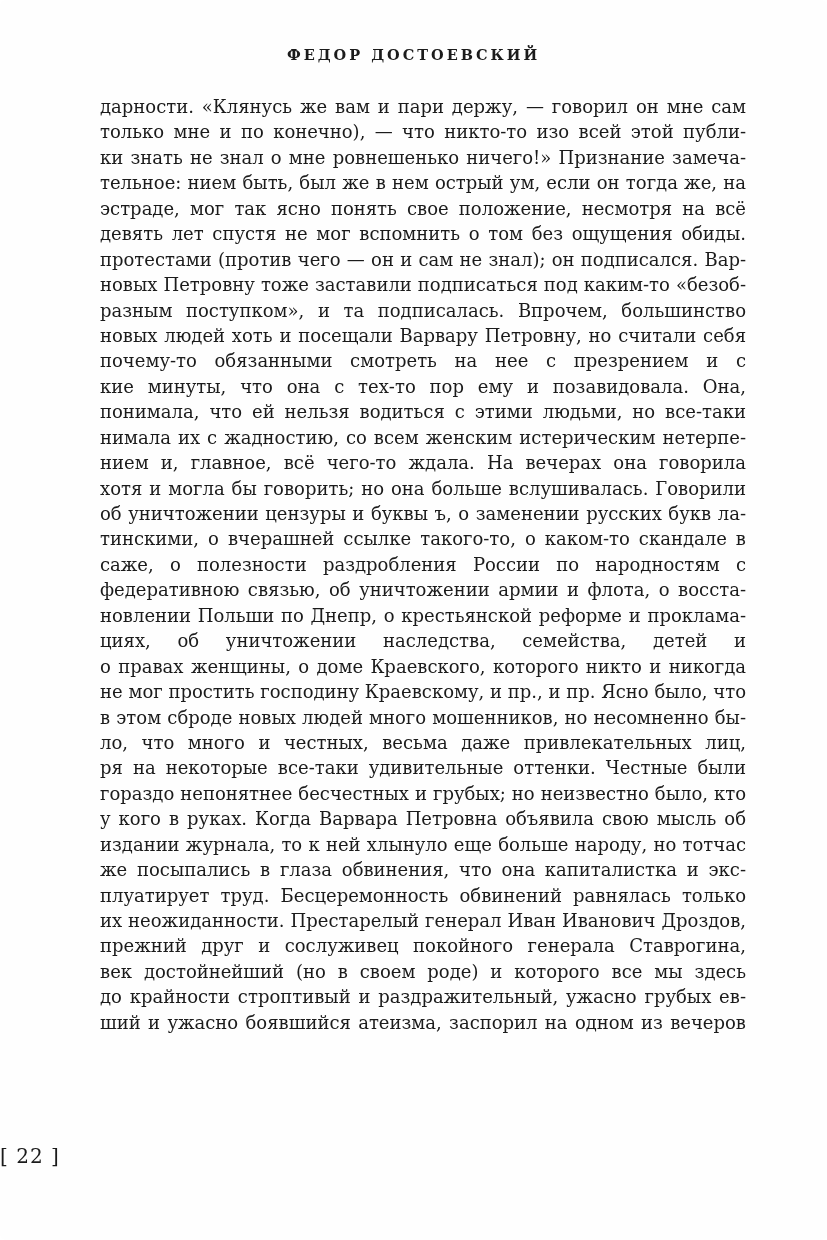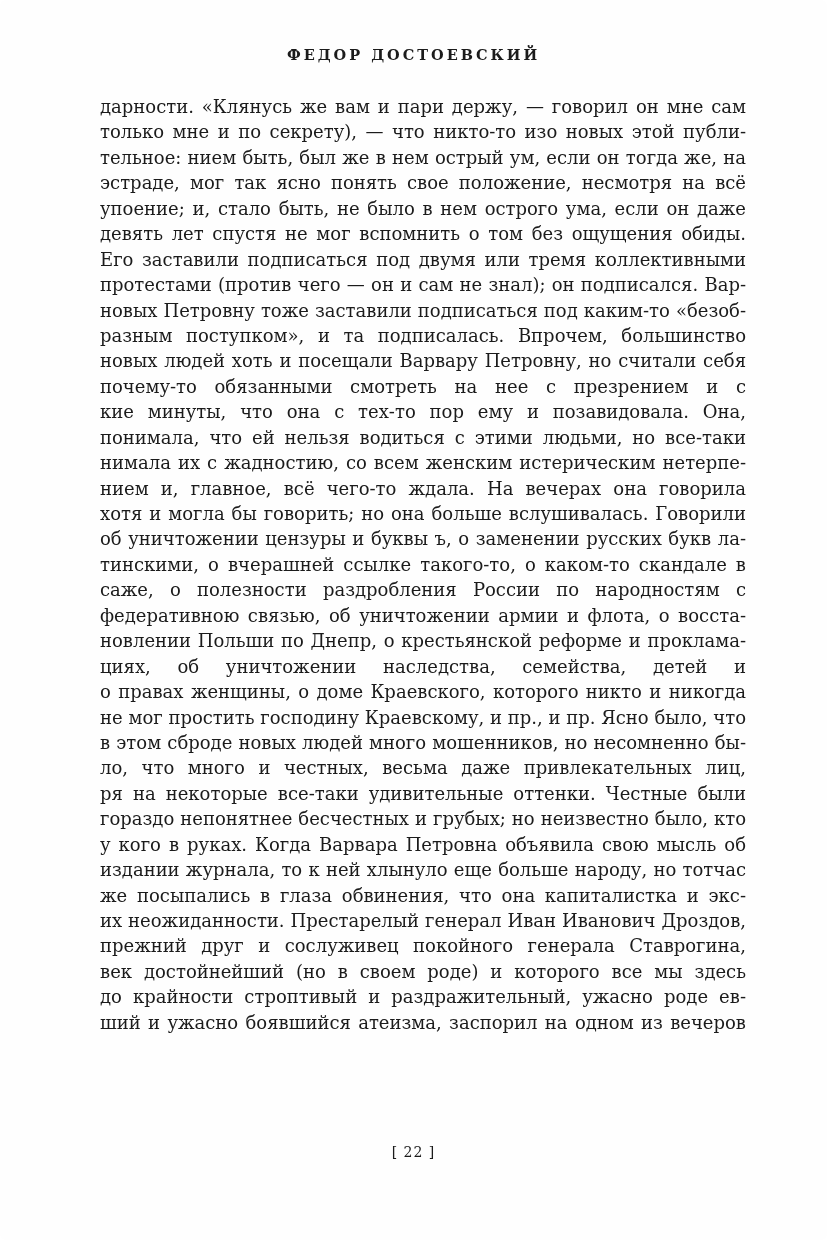--- a/index.html
+++ b/index.html
@@ -44,41 +44,40 @@
       text-align-last: justify;
       text-justify: inter-word;
       white-space: normal;
       color: #1b1b1b;
     }
     .folio {
       position: absolute;
       top: 1144px;
       left: 0;
       right: 0;
-      text-align: center;
-      font-size: 14px;
+      text-align: left;
+      font-size: 20px;
       color: #1b1b1b;
       letter-spacing: 1px;
     }
   </style>
 </head>
 <body>
 
 <div class="page">
 
   <div class="running-head">ФЕДОР ДОСТОЕВСКИЙ</div>
 
   <div class="body-text">
     <div class="line">дарности. «Клянусь же вам и пари держу, — говорил он мне сам (но</div>
-    <div class="line">только мне и по секрету), — что никто-то изо новых этой публи-</div>
+    <div class="line">только мне и по конечно), — что никто-то изо всей этой публи-</div>
+    <div class="line">ки знать не знал о мне ровнешенько ничего!» Признание замеча-</div>
     <div class="line">тельное: нием быть, был же в нем острый ум, если он тогда же, на</div>
     <div class="line">эстраде, мог так ясно понять свое положение, несмотря на всё свое</div>
-    <div class="line">упоение; и, стало быть, не было в нем острого ума, если он даже</div>
     <div class="line">девять лет спустя не мог вспомнить о том без ощущения обиды.</div>
-    <div class="line">Его заставили подписаться под двумя или тремя коллективными</div>
     <div class="line">протестами (против чего — он и сам не знал); он подписался. Вар-</div>
     <div class="line">новых Петровну тоже заставили подписаться под каким-то «безоб-</div>
     <div class="line">разным поступком», и та подписалась. Впрочем, большинство этих</div>
     <div class="line">новых людей хоть и посещали Варвару Петровну, но считали себя</div>
     <div class="line">почему-то обязанными смотреть на нее с презрением и с нескрыва-</div>
     <div class="line">кие минуты, что она с тех-то пор ему и позавидовала. Она, конечно,</div>
     <div class="line">понимала, что ей нельзя водиться с этими людьми, но все-таки при-</div>
     <div class="line">нимала их с жадностию, со всем женским истерическим нетерпе-</div>
     <div class="line">нием и, главное, всё чего-то ждала. На вечерах она говорила мало,</div>
     <div class="line">хотя и могла бы говорить; но она больше вслушивалась. Говорили</div>
@@ -90,22 +89,23 @@
     <div class="line">циях, об уничтожении наследства, семейства, детей и священников,</div>
     <div class="line">о правах женщины, о доме Краевского, которого никто и никогда</div>
     <div class="line">не мог простить господину Краевскому, и пр., и пр. Ясно было, что</div>
     <div class="line">в этом сброде новых людей много мошенников, но несомненно бы-</div>
     <div class="line">ло, что много и честных, весьма даже привлекательных лиц, несмот-</div>
     <div class="line">ря на некоторые все-таки удивительные оттенки. Честные были</div>
     <div class="line">гораздо непонятнее бесчестных и грубых; но неизвестно было, кто</div>
     <div class="line">у кого в руках. Когда Варвара Петровна объявила свою мысль об</div>
     <div class="line">издании журнала, то к ней хлынуло еще больше народу, но тотчас</div>
     <div class="line">же посыпались в глаза обвинения, что она капиталистка и экс-</div>
+    <div class="line">плуатирует труд. Бесцеремонность обвинений равнялась только</div>
     <div class="line">их неожиданности. Престарелый генерал Иван Иванович Дроздов,</div>
     <div class="line">прежний друг и сослуживец покойного генерала Ставрогина, чело-</div>
     <div class="line">век достойнейший (но в своем роде) и которого все мы здесь знаем,</div>
-    <div class="line">до крайности строптивый и раздражительный, ужасно роде ев-</div>
+    <div class="line">до крайности строптивый и раздражительный, ужасно грубых ев-</div>
     <div class="line">ший и ужасно боявшийся атеизма, заспорил на одном из вечеров</div>
   </div>
 
   <div class="folio">[ 22 ]</div>
 
 </div>
 
 </body></html>

